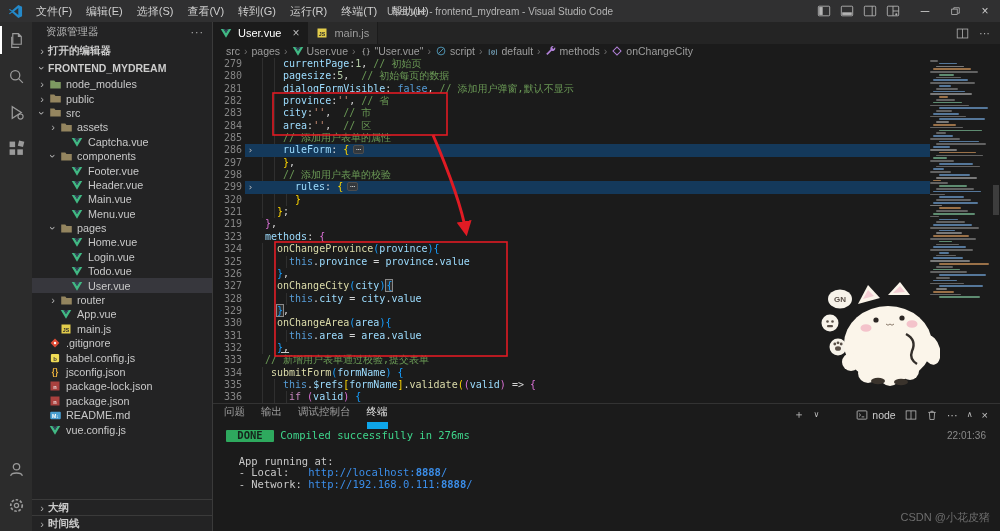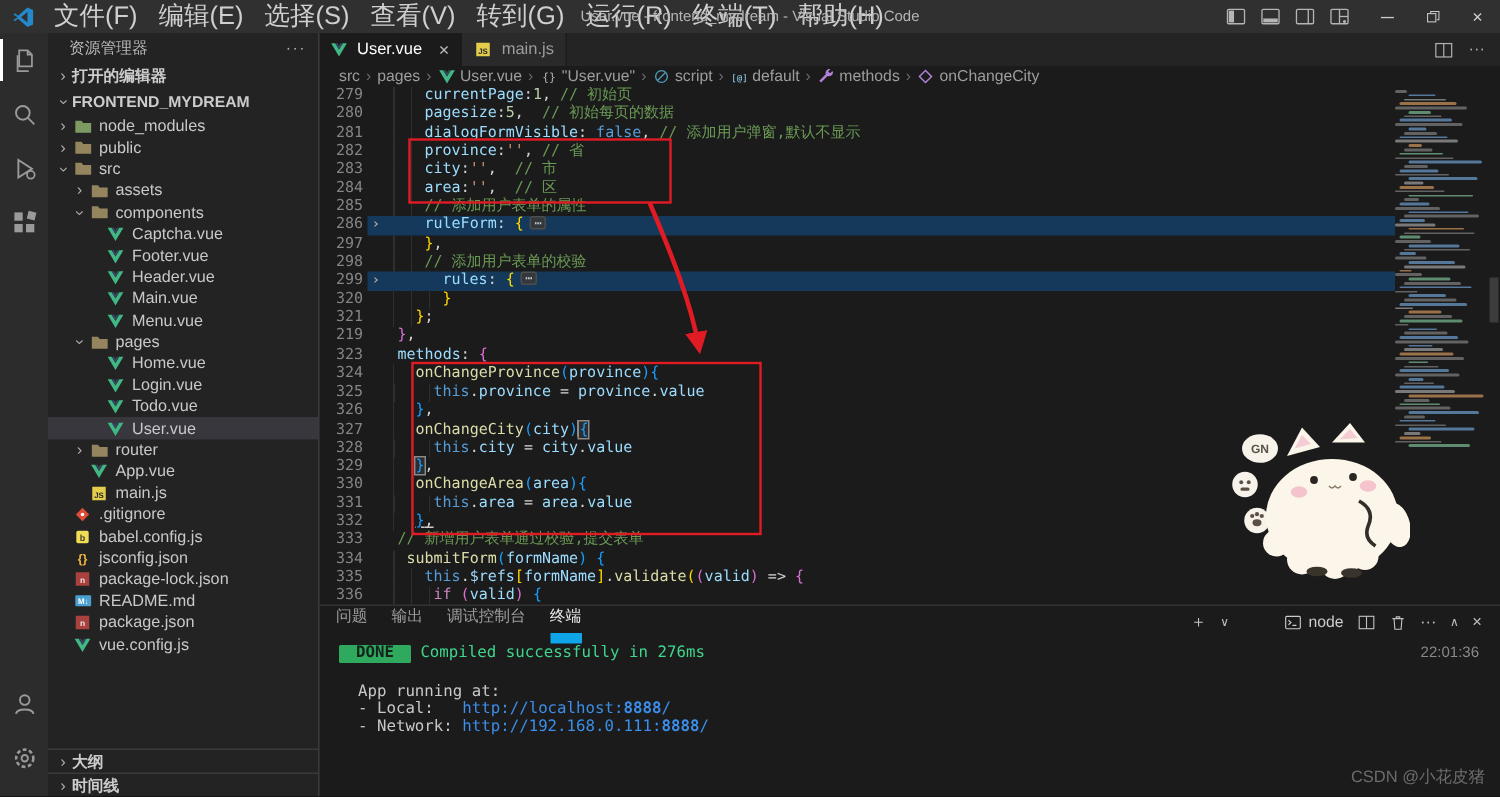--- a/index.html
+++ b/index.html
@@ -3,21 +3,21 @@
 <meta charset="utf-8">
 <style>
   html,body{margin:0;padding:0;background:#111;}
   #app{position:relative;width:1000px;height:531px;overflow:hidden;background:#1b1b1b;
        font-family:"Liberation Sans","DejaVu Sans",sans-serif;color:#cccccc;font-size:11px;}
   
   #titlebar{position:absolute;left:0;top:0;width:1000px;height:22px;background:#303031;
             display:flex;align-items:center;z-index:30;}
   #vscode-logo{width:15px;height:15px;margin:0 6px 0 8px;display:flex;align-items:center;}
   #menubar{display:flex;align-items:center;height:100%;}
-  #menubar .menu{padding:1px 7px;line-height:22px;color:#cfcfcf;font-size:17px;cursor:default;}
+  #menubar .menu{padding:1px 7px;line-height:22px;color:#cfcfcf;font-size:11px;cursor:default;}
   #window-title{position:absolute;left:0;right:0;text-align:center;color:#b5b5b5;font-size:10px;pointer-events:none;}
   #layout-controls{margin-left:auto;display:flex;align-items:center;gap:8px;padding-right:10px;z-index:2;}
   #layout-controls .lc{width:15px;height:15px;display:flex;align-items:center;justify-content:center;color:#b5b5b5;}
   #window-controls{display:flex;z-index:2;}
   #window-controls .wc{width:30px;height:22px;display:flex;align-items:center;justify-content:center;color:#cccccc;font-size:12px;}
   
   #activitybar{position:absolute;left:0;top:22px;width:32px;bottom:0;background:#2c2c2c;z-index:20;}
   #ab-top .ab-item,#ab-bottom .ab-item{width:32px;height:36px;display:flex;align-items:center;justify-content:center;color:#9a9a9a;position:relative;}
   .ab-item.active{color:#ffffff;}
   .ab-item.active::before{content:"";position:absolute;left:0;top:4px;bottom:4px;width:2px;background:#ffffff;}
@@ -240,47 +240,47 @@
         </div>
         <div class="tree-row" style="padding-left: 15px;">
           <span class="chev">›</span>
           <span class="ico" style="color: rgb(148, 133, 95);">
             <svg width="13" height="13" viewBox="0 0 16 16">
               <path d="M1.5 3h5l1.5 2h6.5v8h-13z" fill="currentColor"></path>
             </svg>
           </span>
           <span>assets</span>
         </div>
+        <div class="tree-row" style="padding-left: 26px;">
+          <span class="chev"></span>
+          <span class="ico">
+            <svg width="12" height="12" viewBox="0 0 16 16">
+              <path d="M1 2.5h3.6L8 8l3.4-5.5H15L8 14.2z" fill="#41b883"></path>
+              <path d="M4.6 2.5 8 8l3.4-5.5H9.2L8 4.7 6.8 2.5z" fill="#35495e"></path>
+            </svg>
+          </span>
+          <span>Captcha.vue</span>
+        </div>
         <div class="tree-row" style="padding-left: 15px;">
           <span class="chev down">›</span>
           <span class="ico" style="color: rgb(148, 133, 95);">
             <svg width="13" height="13" viewBox="0 0 16 16">
               <path d="M1.5 3h5l1.5 2h6.5v8h-13z" fill="currentColor"></path>
             </svg>
           </span>
           <span>components</span>
         </div>
         <div class="tree-row" style="padding-left: 26px;">
           <span class="chev"></span>
           <span class="ico">
             <svg width="12" height="12" viewBox="0 0 16 16">
               <path d="M1 2.5h3.6L8 8l3.4-5.5H15L8 14.2z" fill="#41b883"></path>
               <path d="M4.6 2.5 8 8l3.4-5.5H9.2L8 4.7 6.8 2.5z" fill="#35495e"></path>
             </svg>
           </span>
-          <span>Captcha.vue</span>
-        </div>
-        <div class="tree-row" style="padding-left: 26px;">
-          <span class="chev"></span>
-          <span class="ico">
-            <svg width="12" height="12" viewBox="0 0 16 16">
-              <path d="M1 2.5h3.6L8 8l3.4-5.5H15L8 14.2z" fill="#41b883"></path>
-              <path d="M4.6 2.5 8 8l3.4-5.5H9.2L8 4.7 6.8 2.5z" fill="#35495e"></path>
-            </svg>
-          </span>
           <span>Footer.vue</span>
         </div>
         <div class="tree-row" style="padding-left: 26px;">
           <span class="chev"></span>
           <span class="ico">
             <svg width="12" height="12" viewBox="0 0 16 16">
               <path d="M1 2.5h3.6L8 8l3.4-5.5H15L8 14.2z" fill="#41b883"></path>
               <path d="M4.6 2.5 8 8l3.4-5.5H9.2L8 4.7 6.8 2.5z" fill="#35495e"></path>
             </svg>
           </span>
@@ -419,36 +419,36 @@
             <svg width="12" height="12" viewBox="0 0 16 16">
               <rect x="2" y="2" width="12" height="12" fill="#a9413e"></rect>
               <text x="8" y="11.5" font-size="7.5" text-anchor="middle" fill="#f0e0e0" font-family="sans-serif" font-weight="bold">n</text>
             </svg>
           </span>
           <span>package-lock.json</span>
         </div>
         <div class="tree-row" style="padding-left: 4px;">
           <span class="chev"></span>
           <span class="ico">
+            <svg width="12" height="12" viewBox="0 0 16 16">
+              <rect x="2" y="2" width="12" height="12" fill="#a9413e"></rect>
+              <text x="8" y="11.5" font-size="7.5" text-anchor="middle" fill="#f0e0e0" font-family="sans-serif" font-weight="bold">n</text>
+            </svg>
+          </span>
+          <span>package.json</span>
+        </div>
+        <div class="tree-row" style="padding-left: 4px;">
+          <span class="chev"></span>
+          <span class="ico">
             <svg width="13" height="13" viewBox="0 0 16 16">
               <rect x="1.5" y="3.5" width="13" height="9" rx="1" fill="#4a9fd1"></rect>
               <text x="8" y="10.8" font-size="6.5" text-anchor="middle" fill="#ffffff" font-family="sans-serif" font-weight="bold">M↓</text>
             </svg>
           </span>
           <span>README.md</span>
-        </div>
-        <div class="tree-row" style="padding-left: 4px;">
-          <span class="chev"></span>
-          <span class="ico">
-            <svg width="12" height="12" viewBox="0 0 16 16">
-              <rect x="2" y="2" width="12" height="12" fill="#a9413e"></rect>
-              <text x="8" y="11.5" font-size="7.5" text-anchor="middle" fill="#f0e0e0" font-family="sans-serif" font-weight="bold">n</text>
-            </svg>
-          </span>
-          <span>package.json</span>
         </div>
         <div class="tree-row" style="padding-left: 4px;">
           <span class="chev"></span>
           <span class="ico">
             <svg width="12" height="12" viewBox="0 0 16 16">
               <path d="M1 2.5h3.6L8 8l3.4-5.5H15L8 14.2z" fill="#41b883"></path>
               <path d="M4.6 2.5 8 8l3.4-5.5H9.2L8 4.7 6.8 2.5z" fill="#35495e"></path>
             </svg>
           </span>
           <span>vue.config.js</span>

